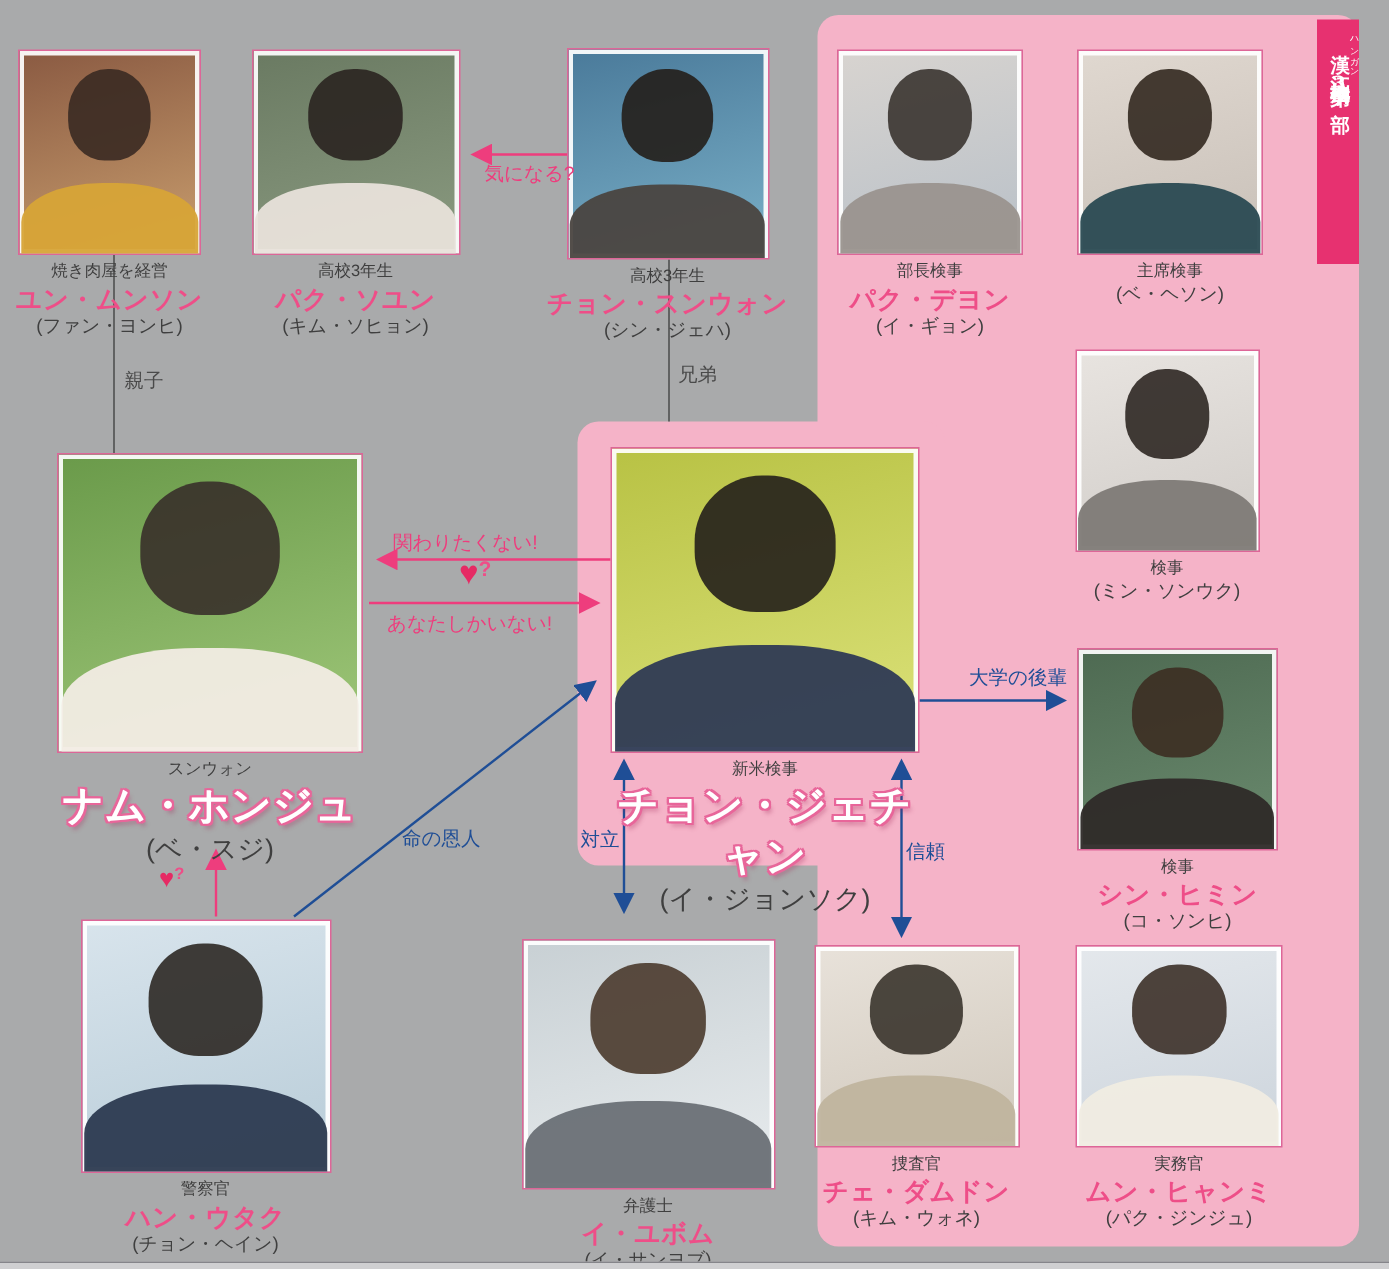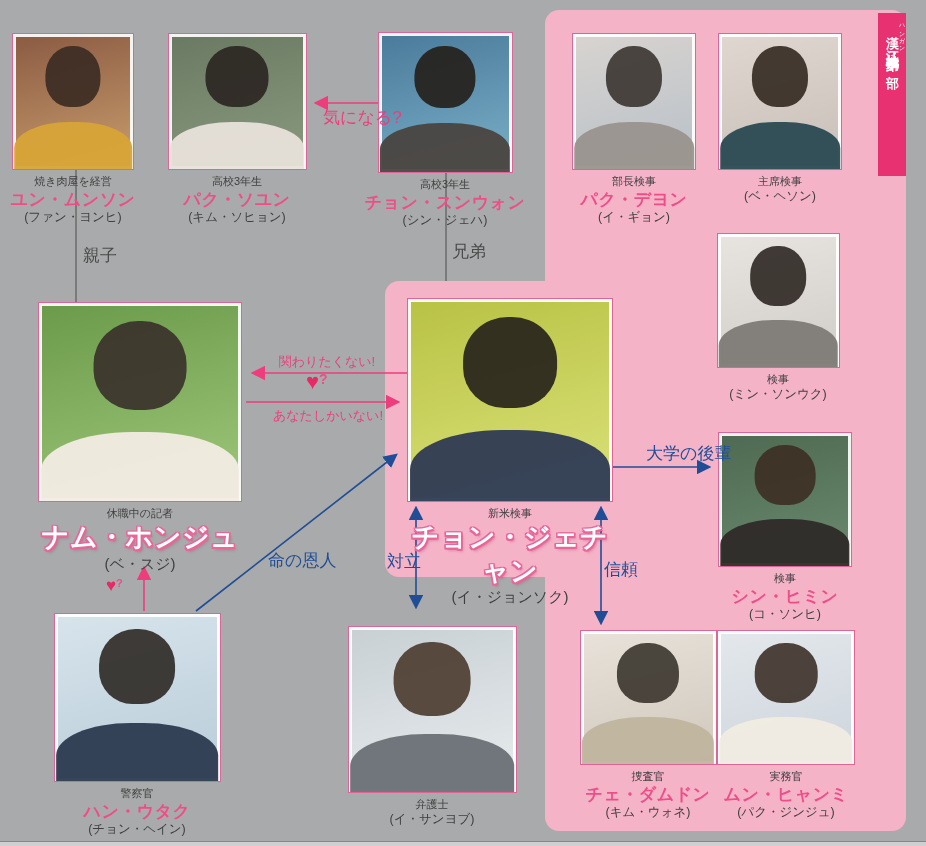--- a/index.html
+++ b/index.html
@@ -29,42 +29,42 @@
   .photo::before{content:"";position:absolute;left:50%;top:9%;width:46%;height:45%;
          transform:translateX(-50%);border-radius:48% 48% 44% 44%;background:var(--hair);opacity:.9}
   .photo::after{content:"";position:absolute;left:50%;bottom:-7%;width:98%;height:42%;
          transform:translateX(-50%);border-radius:46% 46% 0 0;background:var(--cloth);opacity:.95}
   .role{font-size:11px;color:#3f3f3f;margin-top:5px;line-height:1.25}
   .pname{font-size:17px;font-weight:bold;color:#ee4e88;line-height:1.25;letter-spacing:.5px}
   .actor{font-size:12.5px;color:#3f3f3f;line-height:1.25}
   .big .pname{font-size:27px;color:#fff;
       text-shadow:-1.5px -1.5px 0 #e8669a,1.5px -1.5px 0 #e8669a,-1.5px 1.5px 0 #e8669a,1.5px 1.5px 0 #e8669a,
                   0 -1.5px 0 #e8669a,0 1.5px 0 #e8669a,-1.5px 0 0 #e8669a,1.5px 0 0 #e8669a,2px 3px 3px rgba(160,40,90,.35)}
-  .big .actor{font-size:15px}
+  .big .actor{font-size:18px}
 
   .c1{left:-2px;top:33px;width:150px}   .c1 .photo{width:122px;height:137px}
   .c2{left:162px;top:33px;width:150px}  .c2 .photo{width:139px;height:137px}
   .c3{left:360px;top:32px;width:170px}  .c3 .photo{width:135px;height:141px}
-  .c4{left:559px;top:33px;width:150px}  .c4 .photo{width:124px;height:137px}
+  .c4{left:545px;top:33px;width:150px}  .c4 .photo{width:124px;height:137px}
   .c5{left:705px;top:33px;width:150px}  .c5 .photo{width:124px;height:137px}
   .c6{left:698px;top:233px;width:160px} .c6 .photo{width:123px;height:135px}
   .c7{left:400px;top:298px;width:220px} .c7 .photo{width:206px;height:204px}
   .c8{left:710px;top:432px;width:150px} .c8 .photo{width:134px;height:135px}
   .c9{left:38px;top:302px;width:204px}  .c9 .photo{width:204px;height:200px}
   .c10{left:52px;top:613px;width:170px} .c10 .photo{width:167px;height:169px}
   .c11{left:342px;top:626px;width:180px}.c11 .photo{width:169px;height:167px}
-  .c12{left:573px;top:630px;width:150px}.c12 .photo{width:137px;height:135px}
+  .c12{left:536px;top:630px;width:150px}.c12 .photo{width:137px;height:135px}
   .c13{left:711px;top:630px;width:150px}.c13 .photo{width:138px;height:135px}
 
   
-  .rel{position:absolute;font-size:17px;white-space:nowrap;z-index:2;line-height:1.2}
+  .rel{position:absolute;font-size:13px;white-space:nowrap;z-index:2;line-height:1.2}
   .rel.pink{color:#ee3d7d}
   .rel.blue{color:#1f4e96}
   .rel.dark{color:#4a4a4a}
-  .rel.ctr{text-align:center}
+  .rel.ctr{text-align:left}
   .lbl-kininaru{left:323px;top:108px}
   .lbl-oyako{left:83px;top:246px}
   .lbl-kyodai{left:452px;top:242px}
   .lbl-kakawari{left:262px;top:354px;width:130px;font-size:13px}
   .lbl-anata{left:258px;top:408px;width:140px;font-size:13px}
   .lbl-inochi{left:268px;top:551px}
   .lbl-tairitsu{left:387px;top:552px}
   .lbl-shinrai{left:604px;top:560px}
   .lbl-kohai{left:646px;top:444px}
 
@@ -149,33 +149,34 @@
   <div class="actor">(イ・ジョンソク)</div>
 </div>
 <div class="card c8">
   <div class="photo" style="--bg1:#4e6a52;--bg2:#6a8a6e;--hair:#3c2d22;--cloth:#2e2a28"></div>
   <div class="role">検事</div>
   <div class="pname">シン・ヒミン</div>
   <div class="actor">(コ・ソンヒ)</div>
 </div>
 <div class="card c9 big">
   <div class="photo" style="--bg1:#6a9a4a;--bg2:#a0c87a;--hair:#38302a;--cloth:#f2ece4"></div>
-  <div class="role">休職中の記者</div>
+  <div class="role">スンウォン</div>
   <div class="pname">ナム・ホンジュ</div>
   <div class="actor">(ベ・スジ)</div>
 </div>
 <div class="card c10">
   <div class="photo" style="--bg1:#d8e4ec;--bg2:#b8ccd8;--hair:#2c2824;--cloth:#2c3a50"></div>
   <div class="role">警察官</div>
   <div class="pname">ハン・ウタク</div>
   <div class="actor">(チョン・ヘイン)</div>
 </div>
 <div class="card c11">
   <div class="photo" style="--bg1:#c8d0d4;--bg2:#e8ecee;--hair:#4a3a2c;--cloth:#6a7076"></div>
   <div class="role">弁護士</div>
+  <div class="pname">イ・ユボム</div>
   <div class="actor">(イ・サンヨブ)</div>
 </div>
 <div class="card c12">
   <div class="photo" style="--bg1:#e8e2da;--bg2:#d0c8bc;--hair:#3a342c;--cloth:#c0b49e"></div>
   <div class="role">捜査官</div>
   <div class="pname">チェ・ダムドン</div>
   <div class="actor">(キム・ウォネ)</div>
 </div>
 <div class="card c13">
   <div class="photo" style="--bg1:#e4e8ec;--bg2:#ccd4dc;--hair:#3c3028;--cloth:#f0ece2"></div>

